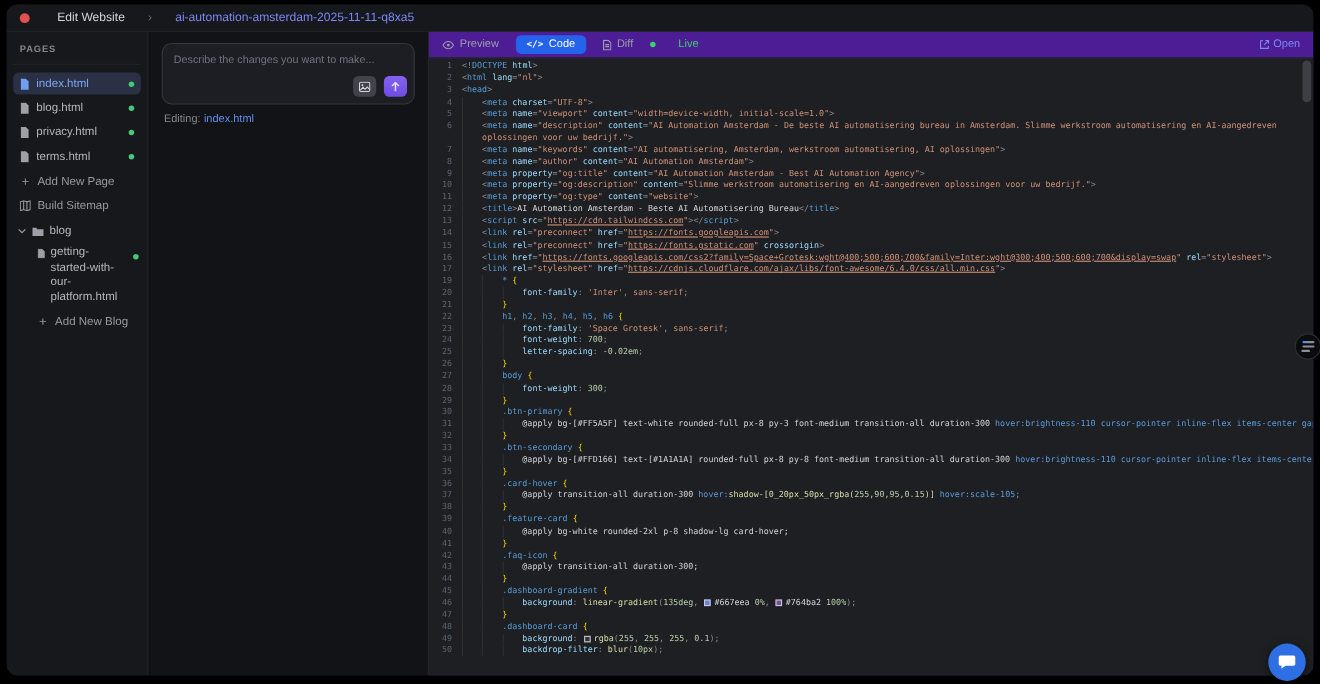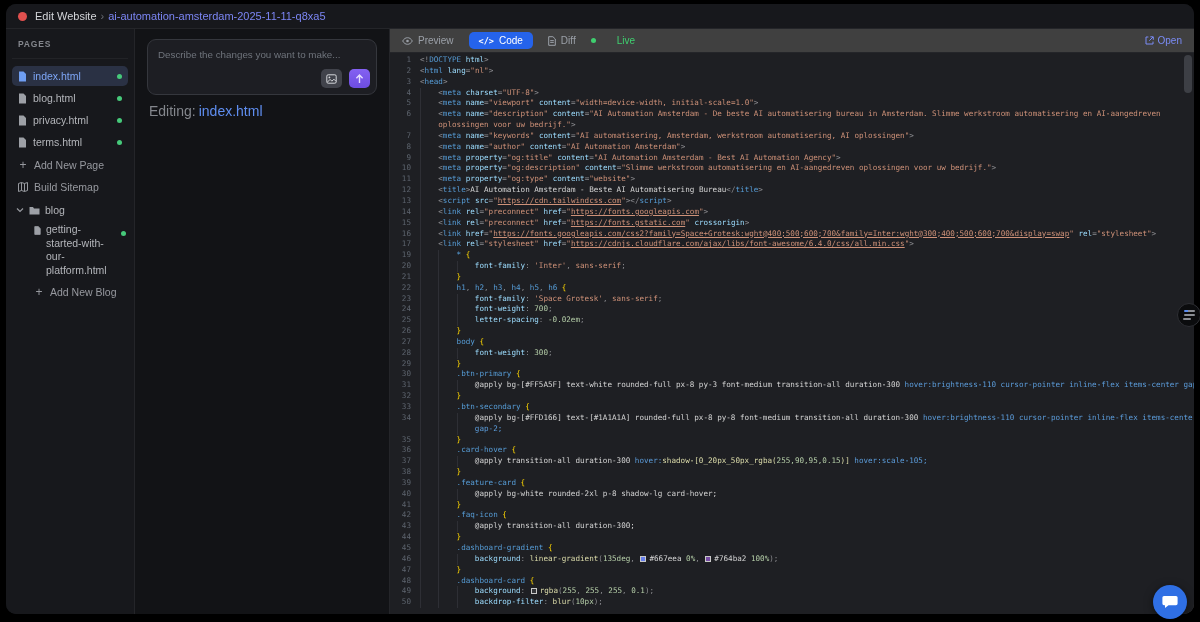--- a/index.html
+++ b/index.html
@@ -1,20 +1,20 @@
 <!DOCTYPE html>
 <html><head>
 <meta charset="utf-8">
 <style>
   * { margin:0; padding:0; box-sizing:border-box; }
   html,body { width:1200px; height:622px; background:#000; font-family:"Liberation Sans", sans-serif; overflow:hidden; }
   .app { position:absolute; left:6px; top:4px; right:6px; bottom:8px; background:#17181c; border-radius:10px; overflow:hidden; display:flex; flex-direction:column; }
 
   
-  .topbar { height:25px; flex:none; display:flex; align-items:center; gap:4px; padding:0 12px; background:#17181c; border-bottom:1px solid #242529; }
+  .topbar { height:25px; flex:none; display:flex; align-items:center; gap:21px; padding:0 12px; background:#17181c; border-bottom:1px solid #242529; }
   .red-dot { width:9px; height:9px; border-radius:50%; background:#e0504e; flex:none; }
   .topbar-label { color:#d3d5d9; font-size:11px; margin-left:4px; }
   .crumb-sep { color:#6b6f76; font-size:11px; }
   .project-link { color:#7c86f4; font-size:11px; text-decoration:none; }
 
   
   .main { flex:1; display:flex; min-height:0; }
 
   
   .sidebar { width:129px; flex:none; background:#17181c; border-right:1px solid #242529; padding:8px 6px; font-size:10.5px; color:#b4b6bb; overflow:hidden; }
@@ -40,25 +40,25 @@
   .center-title { color:#f2f3f5; font-size:13px; font-weight:700; margin-bottom:8px; }
   .center-sub { color:#8e9196; font-size:9.8px; line-height:1.5; max-width:205px; }
   .composer { flex:none; padding:10px 12px 14px 12px; }
   .input-box { position:relative; height:56px; background:#1d1e23; border:1px solid #35373d; border-radius:9px; }
   .input-box textarea { position:absolute; inset:0; background:transparent; border:none; outline:none; resize:none; color:#d4d6da; font-family:"Liberation Sans", sans-serif; font-size:9.8px; padding:9px 10px; }
   .input-box textarea::placeholder { color:#6f747c; }
   .composer-btns { position:absolute; right:6px; bottom:6px; display:flex; gap:7px; }
   .mini-btn { width:21px; height:19px; border-radius:5px; border:none; display:flex; align-items:center; justify-content:center; cursor:pointer; }
   .attach-btn { background:#41434b; }
   .send-btn { background:linear-gradient(180deg,#8461f2,#6d4de0); }
-  .editing-row { margin-top:8px; font-size:14px; color:#84878d; padding-left:2px; }
+  .editing-row { margin-top:8px; font-size:10px; color:#84878d; padding-left:2px; }
   .editing-file { color:#5f8ef0; margin-left:3px; }
 
   
-  .editor { flex:1; min-width:0; background:#404040; display:flex; flex-direction:column; }
+  .editor { flex:1; min-width:0; background:#4c1d95; display:flex; flex-direction:column; }
   .tabbar { height:24px; flex:none; display:flex; align-items:center; gap:15px; padding:0 12px; border-bottom:1px solid #242529; }
   .tab { display:flex; align-items:center; gap:5px; color:#9ba0a8; font-size:10px; cursor:pointer; background:none; border:none; font-family:inherit; }
   .tab.active { background:#2563eb; color:#fff; border-radius:5px; padding:3px 10px; }
   .code-glyph { font-size:8.5px; font-weight:700; font-family:"DejaVu Sans Mono", monospace; }
   .live { display:flex; align-items:center; gap:21px; color:#3fcf6f; font-size:10px; }
   .live-dot { width:5px; height:5px; border-radius:50%; background:#3fcf6f; }
   .open-link { margin-left:auto; display:flex; align-items:center; gap:4px; color:#7a8bf5; font-size:10px; text-decoration:none; cursor:pointer; }
 
   
   .code-area { flex:1; position:relative; background:#1e1f23; overflow:hidden; padding-top:2px;
@@ -352,24 +352,20 @@
             </div>
             <div class="crow">
               <span class="ln">33</span>
               <span class="ctext"><span class="ind"></span><span class="ind"></span><span class="tk-t">.btn-secondary</span><span class="tk-w"> </span><span class="tk-br">{</span></span>
             </div>
             <div class="crow">
               <span class="ln">34</span>
               <span class="ctext"><span class="ind"></span><span class="ind"></span><span class="ind"></span><span class="tk-w">@apply bg-[#FFD166] text-[#1A1A1A] rounded-full px-8 py-8 font-medium transition-all duration-300 </span><span class="tk-t2">hover:brightness-110 cursor-pointer inline-flex items-center</span></span>
             </div>
             <div class="crow">
-              <span class="ln"></span>
-              <span class="ctext"><span class="ind"></span><span class="ind"></span><span class="ind"></span><span class="tk-t2">gap-2;</span></span>
-            </div>
-            <div class="crow">
               <span class="ln">35</span>
               <span class="ctext"><span class="ind"></span><span class="ind"></span><span class="tk-br">}</span></span>
             </div>
             <div class="crow">
               <span class="ln">36</span>
               <span class="ctext"><span class="ind"></span><span class="ind"></span><span class="tk-t">.card-hover</span><span class="tk-w"> </span><span class="tk-br">{</span></span>
             </div>
             <div class="crow">
               <span class="ln">37</span>
               <span class="ctext"><span class="ind"></span><span class="ind"></span><span class="ind"></span><span class="tk-w">@apply transition-all duration-300 </span><span class="tk-t2">hover:</span><span class="tk-f">shadow-[0_20px_50px_rgba(</span><span class="tk-n">255,90,95,0.15</span><span class="tk-f">)]</span><span class="tk-t2"> hover:scale-105;</span></span>

